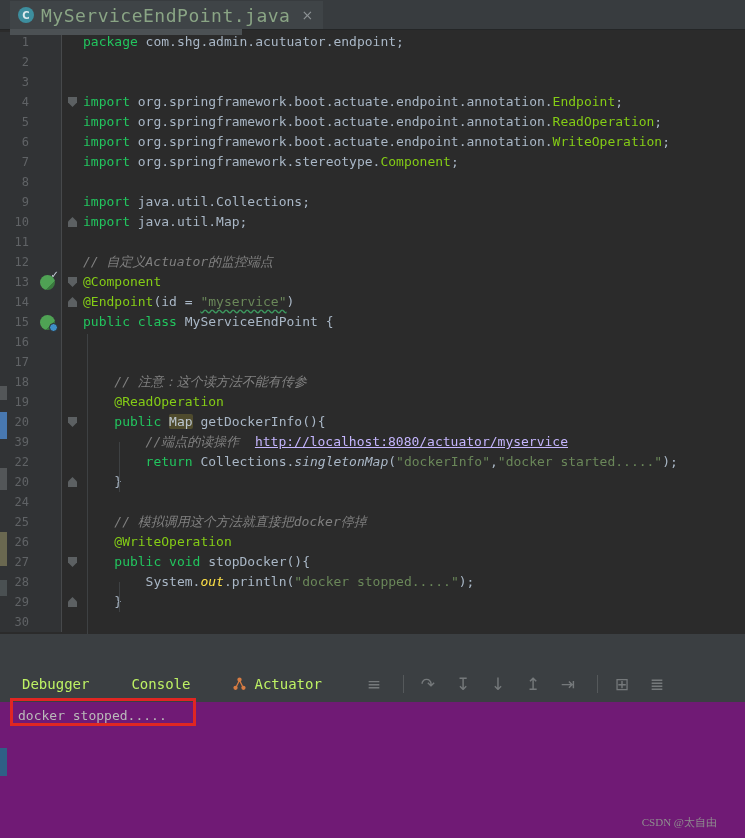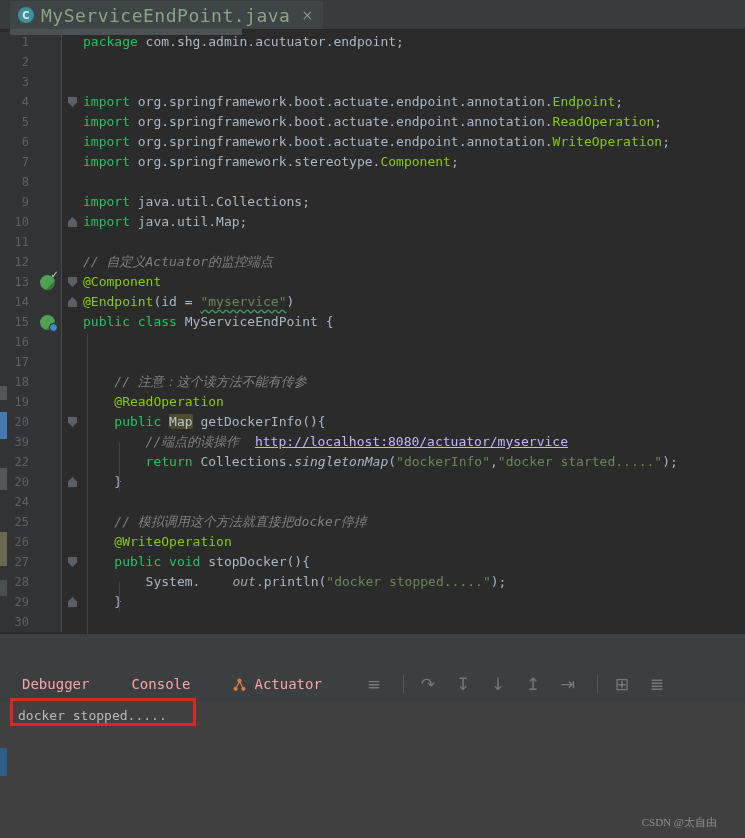--- a/index.html
+++ b/index.html
@@ -27,21 +27,21 @@
   .gic { width:28px; background:#313335; border-right:1px solid #47494B; height:20px; flex:none;
          display:flex; align-items:center; justify-content:center; }
   .fldcol { width:21px; height:20px; flex:none; display:flex; align-items:center; justify-content:center; }
   .code { white-space:pre; font-size:13px; color:#A9B7C6; height:20px; line-height:20px; }
 
   .seg.kw  { color:#22c55e; }
   .seg.str { color:#6A8759; }
   .seg.ann { color:#84cc16; }
   .seg.cmt { color:#808080;font-style:italic; }
   .seg.pln { color:#A9B7C6; }
-  .seg.fld { color:#a3a3a3; font-style:italic;margin-left:32px; }
+  .seg.fld { color:#fde047; font-style:italic; }
   .seg.itl { color:#A9B7C6; font-style:italic; }
   .seg.hl  { color:#BCC6CE; background:#4F4B2D; border-radius:2px; }
   .seg.lnk { color:#c4b5fd; text-decoration:underline; }
   .seg.wavy{ color:#6A8759; text-decoration:underline wavy #3C9A5F; text-underline-offset:3px; }
 
   .fm { width:9px; height:10px; background:#5C6062; }
   .fm.start { clip-path:polygon(0 0,100% 0,100% 55%,50% 100%,0 55%); }
   .fm.end   { clip-path:polygon(50% 0,100% 45%,100% 100%,0 100%,0 45%); }
 
   .bean { position:relative; width:15px; height:15px; border-radius:50%;
@@ -50,28 +50,28 @@
                  font-weight:bold; font-family:"DejaVu Sans", sans-serif; }
   .bean .dot { position:absolute; bottom:-2px; right:-3px; width:9px; height:9px; border-radius:50%;
                background:#3E8FC8; border:1px solid #2B2B2B; }
 
   .indent-guide { position:absolute; width:1px; background:#3E4143; }
 
   
   .panel { position:absolute; top:634px; left:0; width:745px; height:68px; background:#3B3F42; }
   .panel-row { position:absolute; top:32px; left:0; width:745px; height:36px; display:flex;
                align-items:center; padding-left:22px; }
-  .ptab { color:#fca5a5; font-size:14px; margin-right:42px; display:flex; align-items:flex-end; gap:7px;
+  .ptab { color:#bef264; font-size:14px; margin-right:42px; display:flex; align-items:flex-start; gap:7px;
           font-family:"DejaVu Sans Mono", monospace; }
   .tool-ic { color:#75797B; font-size:17px; margin-right:15px; width:20px; text-align:center;
              font-family:"DejaVu Sans", sans-serif; }
   .tool-sep { width:1px; height:18px; background:#55595B; margin:0 14px 0 4px; }
 
   
-  .console { position:absolute; top:702px; left:0; width:745px; height:136px; background:#404040; }
+  .console { position:absolute; top:702px; left:0; width:745px; height:136px; background:#701a75; }
   .console-line { position:absolute; top:3px; left:18px; color:#BABABA; font-size:13px; line-height:22px; }
   .red-box { position:absolute; top:-4px; left:10px; width:186px; height:28px;
              border:3px solid #E02622; z-index:6; }
   .watermark { position:absolute; right:28px; bottom:8px; color:#8F8F8F; font-size:11px;
                font-family:Liberation Serif, serif; }
 
   
   .stripe { position:absolute; top:30px; left:0; width:7px; height:808px; z-index:4; }
   .stripe .blk { position:absolute; left:0; width:7px; }
 </style>

